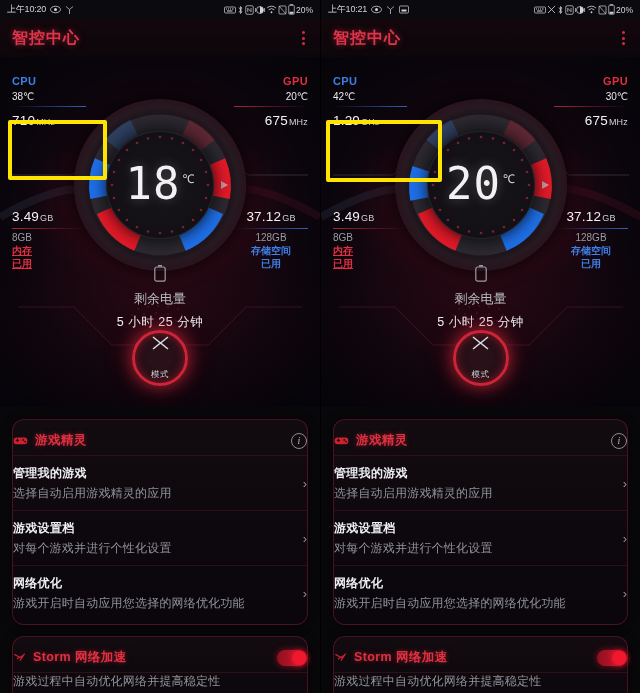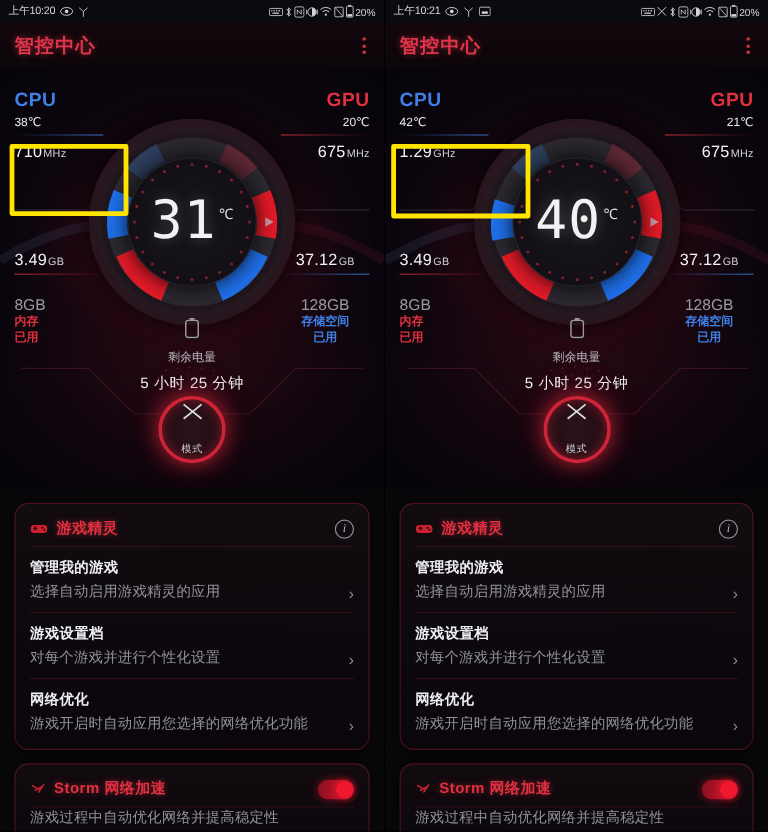--- a/index.html
+++ b/index.html
@@ -55,70 +55,70 @@
   .ticks { position:absolute; inset:34px; }
   .temp { position:absolute; left:0; right:0; top:50%; transform:translateY(-52%);
     text-align:center; color:#f2f2f4; font-size:44px; font-weight:300;
     letter-spacing:1px; font-family:"DejaVu Sans Mono",monospace;
     text-shadow:0 0 12px rgba(255,255,255,.25); }
   .temp sup { font-size:12px; font-weight:400; vertical-align:super;
     margin-left:2px; letter-spacing:0; text-shadow:none; color:#dcdce0; }
 
   
   .stat { position:absolute; }
-  .stat .lbl { font-size:16px; font-weight:bold; letter-spacing:.4px; }
+  .stat .lbl { font-size:11px; font-weight:bold; letter-spacing:.4px; }
   .stat .val { color:#e9eaee; font-size:10px; margin-top:4px; }
   .stat .big { color:#f1f2f5; font-size:13.5px; font-weight:500; letter-spacing:.2px; }
   .stat .big small { font-size:9px; color:#cfd1d6; font-weight:400; margin-left:1px; }
-  .stat .sub { font-size:13px; color:#9a9ca3; margin-top:17px; }
+  .stat .sub { font-size:10px; color:#9a9ca3; margin-top:3px; }
   .stat .tag { font-size:10px; font-weight:bold; line-height:1.25; margin-top:2px; }
   .cpu-lbl { color:#3f7fe8; }
   .gpu-lbl { color:#e03040; }
-  .mem-tag { color:#e03040; }
+  .mem-tag { color:#e03040;text-decoration:underline; }
   .sto-tag { color:#3f7fe8; }
   .rule { height:1px; width:74px; margin-top:4px; }
   .rule.red { background:linear-gradient(90deg,rgba(224,48,64,.75),rgba(224,48,64,0)); }
   .rule.blue { background:linear-gradient(270deg,rgba(63,127,232,.75),rgba(63,127,232,0)); }
 
   .s-cpu { left:12px; top:18px; }
   .s-gpu { right:12px; top:18px; text-align:right; }
   .s-mem { left:12px; top:152px; }
   .s-sto { right:12px; top:152px; text-align:center; }
 
   
   .battery { position:absolute; left:0; right:0; top:208px; text-align:center; }
   .battery .bic { margin:0 auto 4px; }
-  .battery .blbl { color:#b9bbc1; font-size:10px; }
+  .battery .blbl { color:#b9bbc1; font-size:13px; }
   .battery .btime { color:#f0f1f4; font-size:12.5px; margin-top:6px; letter-spacing:.5px; }
 
   
   .mode-btn { position:absolute; left:50%; top:273px; transform:translateX(-50%);
     width:56px; height:56px; border-radius:50%;
     background:radial-gradient(circle,#2a1119 30%,#1e0c13 75%,#180a10 100%);
     border:3px solid #cf2437; box-shadow:0 0 16px rgba(207,36,55,.75),
       0 0 28px rgba(207,36,55,.35), 0 0 10px rgba(207,36,55,.6) inset;
     display:flex; flex-direction:column; align-items:center; justify-content:center; gap:19px; }
   .mode-btn .mlabel { color:#cfd1d6; font-size:8.5px; letter-spacing:.5px; }
 
   
   .cards { position:relative; padding:12px 12px 0; }
   .card { position:relative; border-radius:12px; border:1px solid rgba(150,30,50,.45);
     background:linear-gradient(180deg,#120b10 0%,#0d080d 55%,#0a060b 100%);
-    padding:12px 12px 4px; margin-bottom:11px;
+    padding:12px 0 4px; margin-bottom:11px;
     box-shadow:0 0 10px rgba(0,0,0,.6); }
   .card-head { display:flex; align-items:center; justify-content:space-between;
     margin-bottom:6px; }
   .card-title { display:flex; align-items:center; gap:7px; color:#e03040;
     font-size:12.5px; font-weight:bold; letter-spacing:.4px;
     text-shadow:0 0 5px rgba(224,48,64,.5); }
   .info-ic { width:16px; height:16px; border-radius:50%; border:1px solid #8a8c92;
     color:#b7b9bf; font-size:10px; display:flex; align-items:center;
     justify-content:center; font-style:italic; font-family:"Liberation Serif",serif; }
 
-  .row { display:flex; align-items:flex-end; justify-content:space-between;
+  .row { display:flex; align-items:center; justify-content:space-between;
     padding:9px 0 8px; border-top:1px solid rgba(130,30,48,.3); }
   .row:first-of-type { border-top:none; }
   .row-texts { flex:1; min-width:0; }
   .row-title { color:#eceef1; font-size:12px; font-weight:bold; letter-spacing:.3px; }
   .row-sub { color:#90939a; font-size:12px; margin-top:3px; letter-spacing:.2px; }
   .chev { color:#8c8f96; font-size:13px; font-weight:300; margin-left:8px; }
 
   .toggle { width:30px; height:16px; border-radius:9px; position:relative; flex:none;
     margin-left:10px; background:linear-gradient(90deg,#8e1020,#d8182c);
     box-shadow:0 0 7px rgba(216,24,44,.6); }
@@ -286,21 +286,21 @@
               <circle cx="6" cy="65" r="1.3"></circle>
             <circle cx="4" cy="52" r="1.3"></circle>
               <circle cx="6" cy="39" r="1.3"></circle>
               <circle cx="11" cy="27" r="1.3"></circle>
             <circle cx="19" cy="17" r="1.3"></circle>
               <circle cx="29" cy="10" r="1.3"></circle>
               <circle cx="40" cy="5.5" r="1.3"></circle>
           </g>
         </svg>
         <div class="temp">
-          <span>31</span><sup>℃</sup>
+          <span>18</span><sup>℃</sup>
         </div>
       </div>
 
       <div class="stat s-cpu">
         <div class="lbl cpu-lbl">CPU</div>
         <div class="val">38℃</div>
         <div class="rule blue"></div>
         <div class="big" style="margin-top:6px;">
           <span>710</span><small>MHz</small>
         </div>
@@ -581,36 +581,36 @@
               <circle cx="6" cy="65" r="1.3"></circle>
             <circle cx="4" cy="52" r="1.3"></circle>
               <circle cx="6" cy="39" r="1.3"></circle>
               <circle cx="11" cy="27" r="1.3"></circle>
             <circle cx="19" cy="17" r="1.3"></circle>
               <circle cx="29" cy="10" r="1.3"></circle>
               <circle cx="40" cy="5.5" r="1.3"></circle>
           </g>
         </svg>
         <div class="temp">
-          <span>40</span><sup>℃</sup>
+          <span>20</span><sup>℃</sup>
         </div>
       </div>
 
       <div class="stat s-cpu">
         <div class="lbl cpu-lbl">CPU</div>
         <div class="val">42℃</div>
         <div class="rule blue"></div>
         <div class="big" style="margin-top:6px;">
           <span>1.29</span><small>GHz</small>
         </div>
       </div>
 
       <div class="stat s-gpu">
         <div class="lbl gpu-lbl">GPU</div>
-        <div class="val">21℃</div>
+        <div class="val">30℃</div>
         <div class="rule red" style="margin-left:auto;"></div>
         <div class="big" style="margin-top:6px;">
           <span>675</span><small>MHz</small>
         </div>
       </div>
 
       <div class="stat s-mem">
         <div class="big">
           <span>3.49</span><small>GB</small>
         </div>

